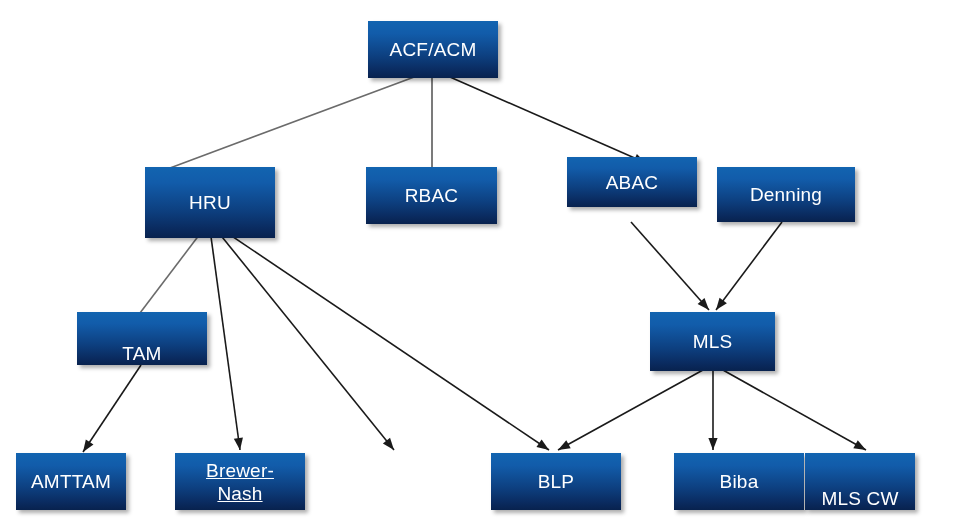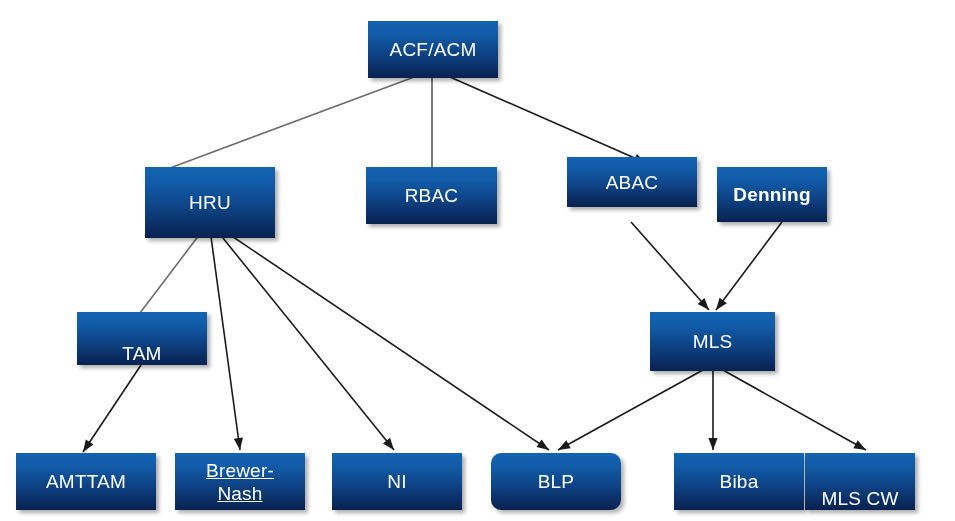--- a/index.html
+++ b/index.html
@@ -84,40 +84,37 @@
   </div>
   <div class="node" style="left: 145px; top: 167px; width: 130px; height: 71px;">
     <span class="node-label">HRU</span>
   </div>
   <div class="node" style="left: 366px; top: 167px; width: 131px; height: 57px;">
     <span class="node-label">RBAC</span>
   </div>
   <div class="node" style="left: 567px; top: 157px; width: 130px; height: 50px;">
     <span class="node-label">ABAC</span>
   </div>
-  <div class="node" style="left: 717px; top: 167px; width: 110px; height: 55px; font-weight: bold;">
+  <div class="node" style="left: 717px; top: 167px; width: 138px; height: 55px;">
     <span class="node-label">Denning</span>
   </div>
   <div class="node" style="left: 77px; top: 312px; width: 130px; height: 53px; align-items: flex-end;">
     <span class="node-label">TAM</span>
   </div>
   <div class="node" style="left: 650px; top: 312px; width: 125px; height: 59px;">
     <span class="node-label">MLS</span>
   </div>
-  <div class="node" style="left: 16px; top: 453px; width: 140px; height: 57px; justify-content: flex-end;">
+  <div class="node" style="left: 16px; top: 453px; width: 110px; height: 57px; justify-content: flex-end;">
     <span class="node-label">AMTTAM</span>
   </div>
   <div class="node" style="left: 175px; top: 453px; width: 130px; height: 57px; text-decoration: underline;">
     <span class="node-label">Brewer-
 Nash</span>
   </div>
-  <div class="node" style="left: 332px; top: 453px; width: 130px; height: 57px;">
-    <span class="node-label">NI</span>
-  </div>
-  <div class="node" style="left: 491px; top: 453px; width: 130px; height: 57px; border-radius: 10px;">
+  <div class="node" style="left: 491px; top: 453px; width: 130px; height: 57px;">
     <span class="node-label">BLP</span>
   </div>
   <div class="node" style="left: 674px; top: 453px; width: 130px; height: 57px;">
     <span class="node-label">Biba</span>
   </div>
   <div class="node" style="left: 805px; top: 453px; width: 110px; height: 57px; align-items: flex-end;">
     <span class="node-label">MLS CW</span>
   </div>
 
 </div>

